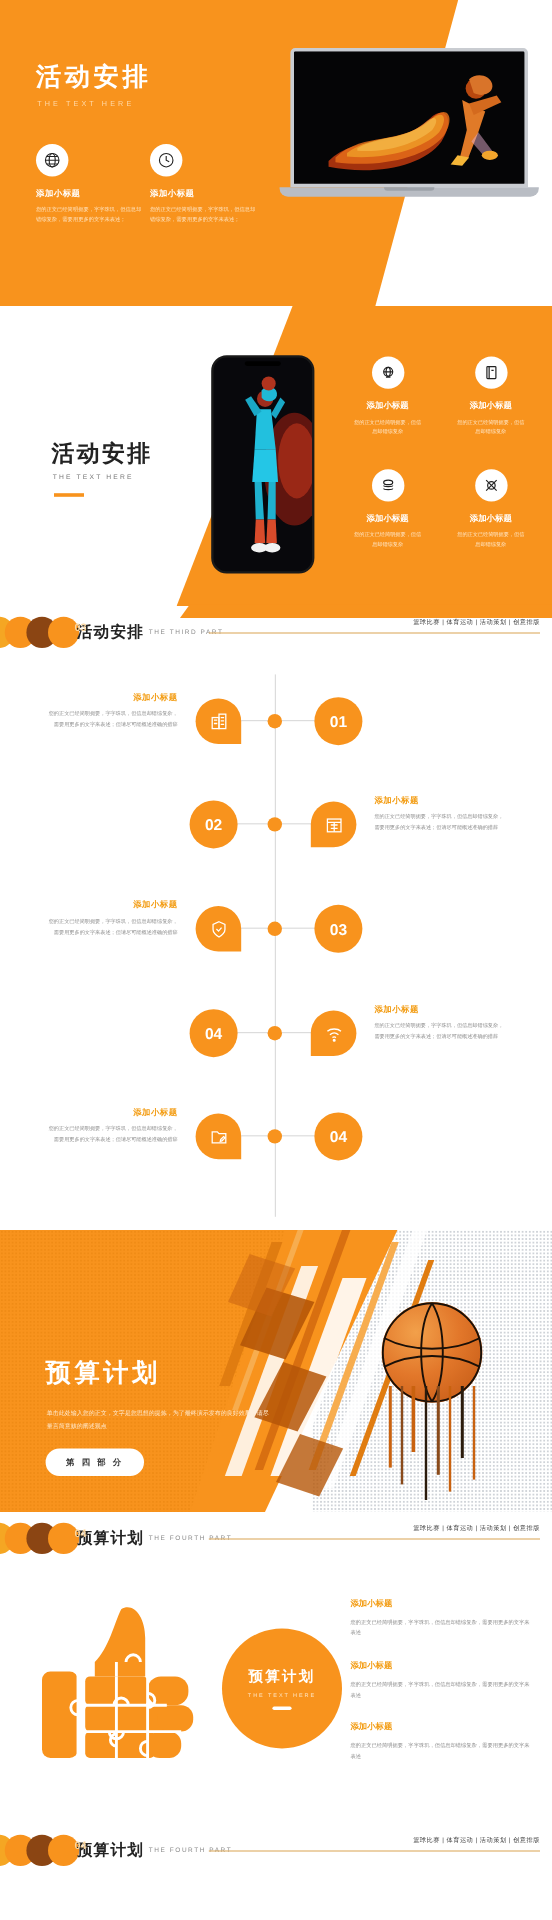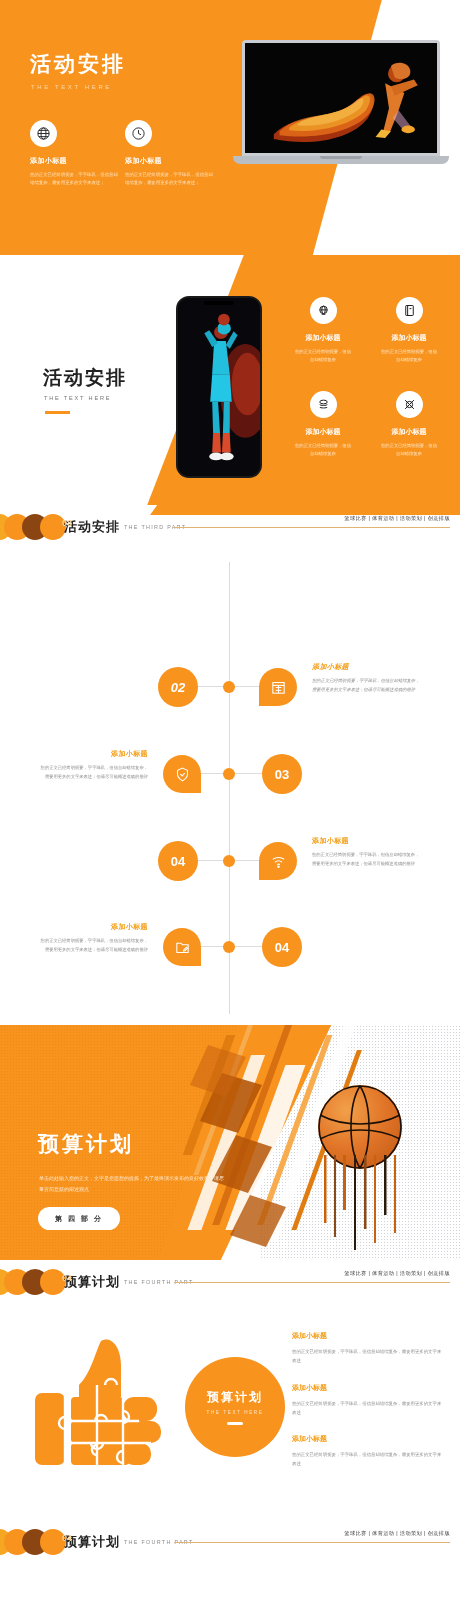--- a/index.html
+++ b/index.html
@@ -317,22 +317,42 @@
   <div class="dz">03</div>
   <div class="cn">活动安排</div>
   <div class="en">THE THIRD PART</div>
   <div class="line"></div>
   <div class="tags">篮球比赛 | 体育运动 | 活动策划 | 创意排版</div>
 </div>
 
 <div class="slide" id="timeline">
   <div class="spine"></div>
 
-
-  <div class="tl-row" style="top:108px;font-style:italic;">
+  <div class="tl-row" style="top:22px;">
+    <div class="tl-conn" style="left:201px;width:62px;"></div>
+    <div class="tl-shape left">
+      <svg viewBox="0 0 24 24" fill="none" stroke="#fff" stroke-width="1.5">
+        <rect x="4" y="7" width="8" height="13"></rect>
+          <rect x="12" y="3" width="8" height="17"></rect>
+        <line x1="6" y1="10" x2="10" y2="10"></line>
+          <line x1="6" y1="14" x2="10" y2="14"></line>
+        <line x1="14" y1="7" x2="18" y2="7"></line>
+          <line x1="14" y1="11" x2="18" y2="11"></line>
+          <line x1="14" y1="15" x2="18" y2="15"></line>
+      </svg>
+    </div>
+    <div class="tl-node"></div>
+    <div class="tl-num right">01</div>
+    <div class="tl-text tleft">
+      <h4>添加小标题</h4>
+      <p>您的正文已经简明扼要，字字珠玑，但信息却错综复杂，需要用更多的文字来表述；但请尽可能概述准确的措辞</p>
+    </div>
+  </div>
+
+  <div class="tl-row" style="top:108px;">
     <div class="tl-conn" style="left:196px;width:66px;"></div>
     <div class="tl-num left">02</div>
     <div class="tl-node"></div>
     <div class="tl-shape right">
       <svg viewBox="0 0 24 24" fill="none" stroke="#fff" stroke-width="1.5">
         <rect x="4" y="5" width="16" height="15"></rect>
           <line x1="4" y1="9" x2="20" y2="9"></line>
         <line x1="8" y1="12" x2="16" y2="12"></line>
           <line x1="8" y1="16" x2="16" y2="16"></line>
           <line x1="12" y1="9" x2="12" y2="20"></line>

